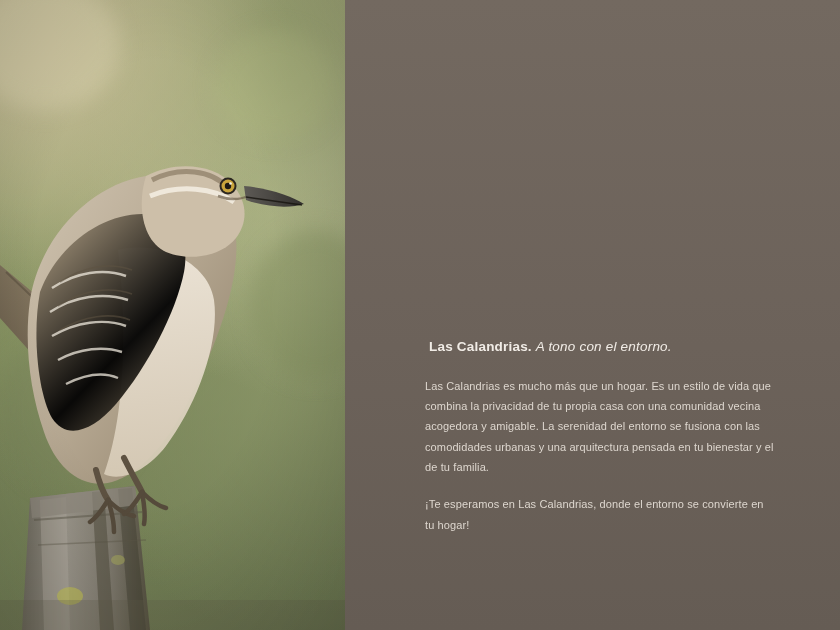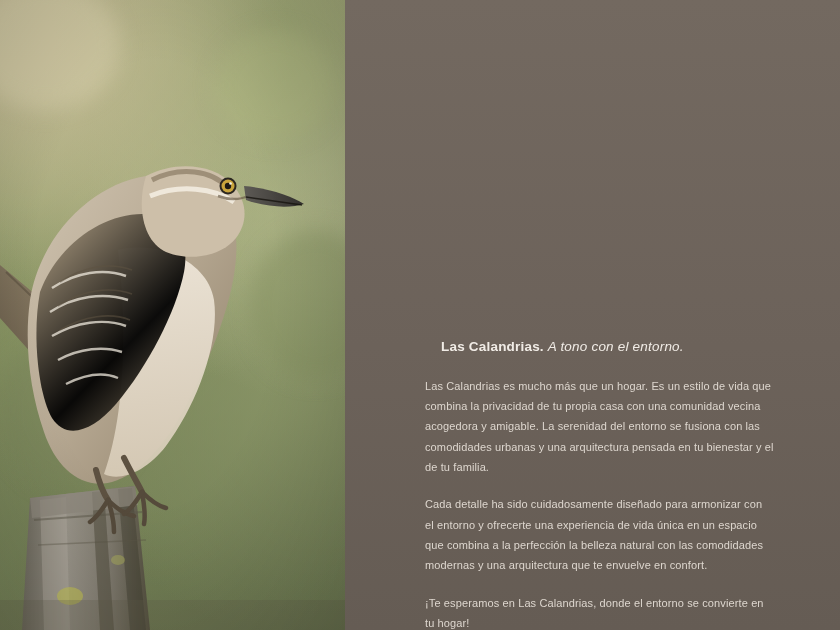--- a/index.html
+++ b/index.html
@@ -67,21 +67,21 @@
     background: #6e645a;
     background: linear-gradient(180deg, #736960 0%, #6c625a 55%, #655c54 100%);
   }
   .content {
     position: absolute;
     left: 80px;
     right: 58px;
     top: 338px;
   }
   .headline {
-    margin: 0 0 20px 16px;
+    margin: 0 0 20px 4px;
     font-size: 13.5px;
     letter-spacing: 0.2px;
     color: #f1ece6;
     line-height: 1.3;
   }
   .headline .strong {
     font-weight: bold;
   }
   .headline .italic {
     font-style: italic;
@@ -217,18 +217,17 @@
     <div class="vignette"></div>
   </div>
 
   <div class="text-panel">
     <div class="content">
       <p class="headline">
         <span class="strong">Las Calandrias.</span>
         <span class="italic">A tono con el entorno.</span>
       </p>
       <p class="para">Las Calandrias es mucho más que un hogar. Es un estilo de vida que combina la privacidad de tu propia casa con una comunidad vecina acogedora y amigable. La serenidad del entorno se fusiona con las comodidades urbanas y una arquitectura pensada en tu bienestar y el de tu familia.</p>
-      <p class="para">Cada detalle ha sido cuidadosamente diseñado para armonizar con el entorno y ofrecerte una experiencia de vida única en un espacio que combina a la perfección la belleza natural con las comodidades modernas y una arquitectura que te envuelve en confort.</p>
       <p class="para last">¡Te esperamos en Las Calandrias, donde el entorno se convierte en tu hogar!</p>
     </div>
   </div>
 
 </div>
 
 </body></html>

